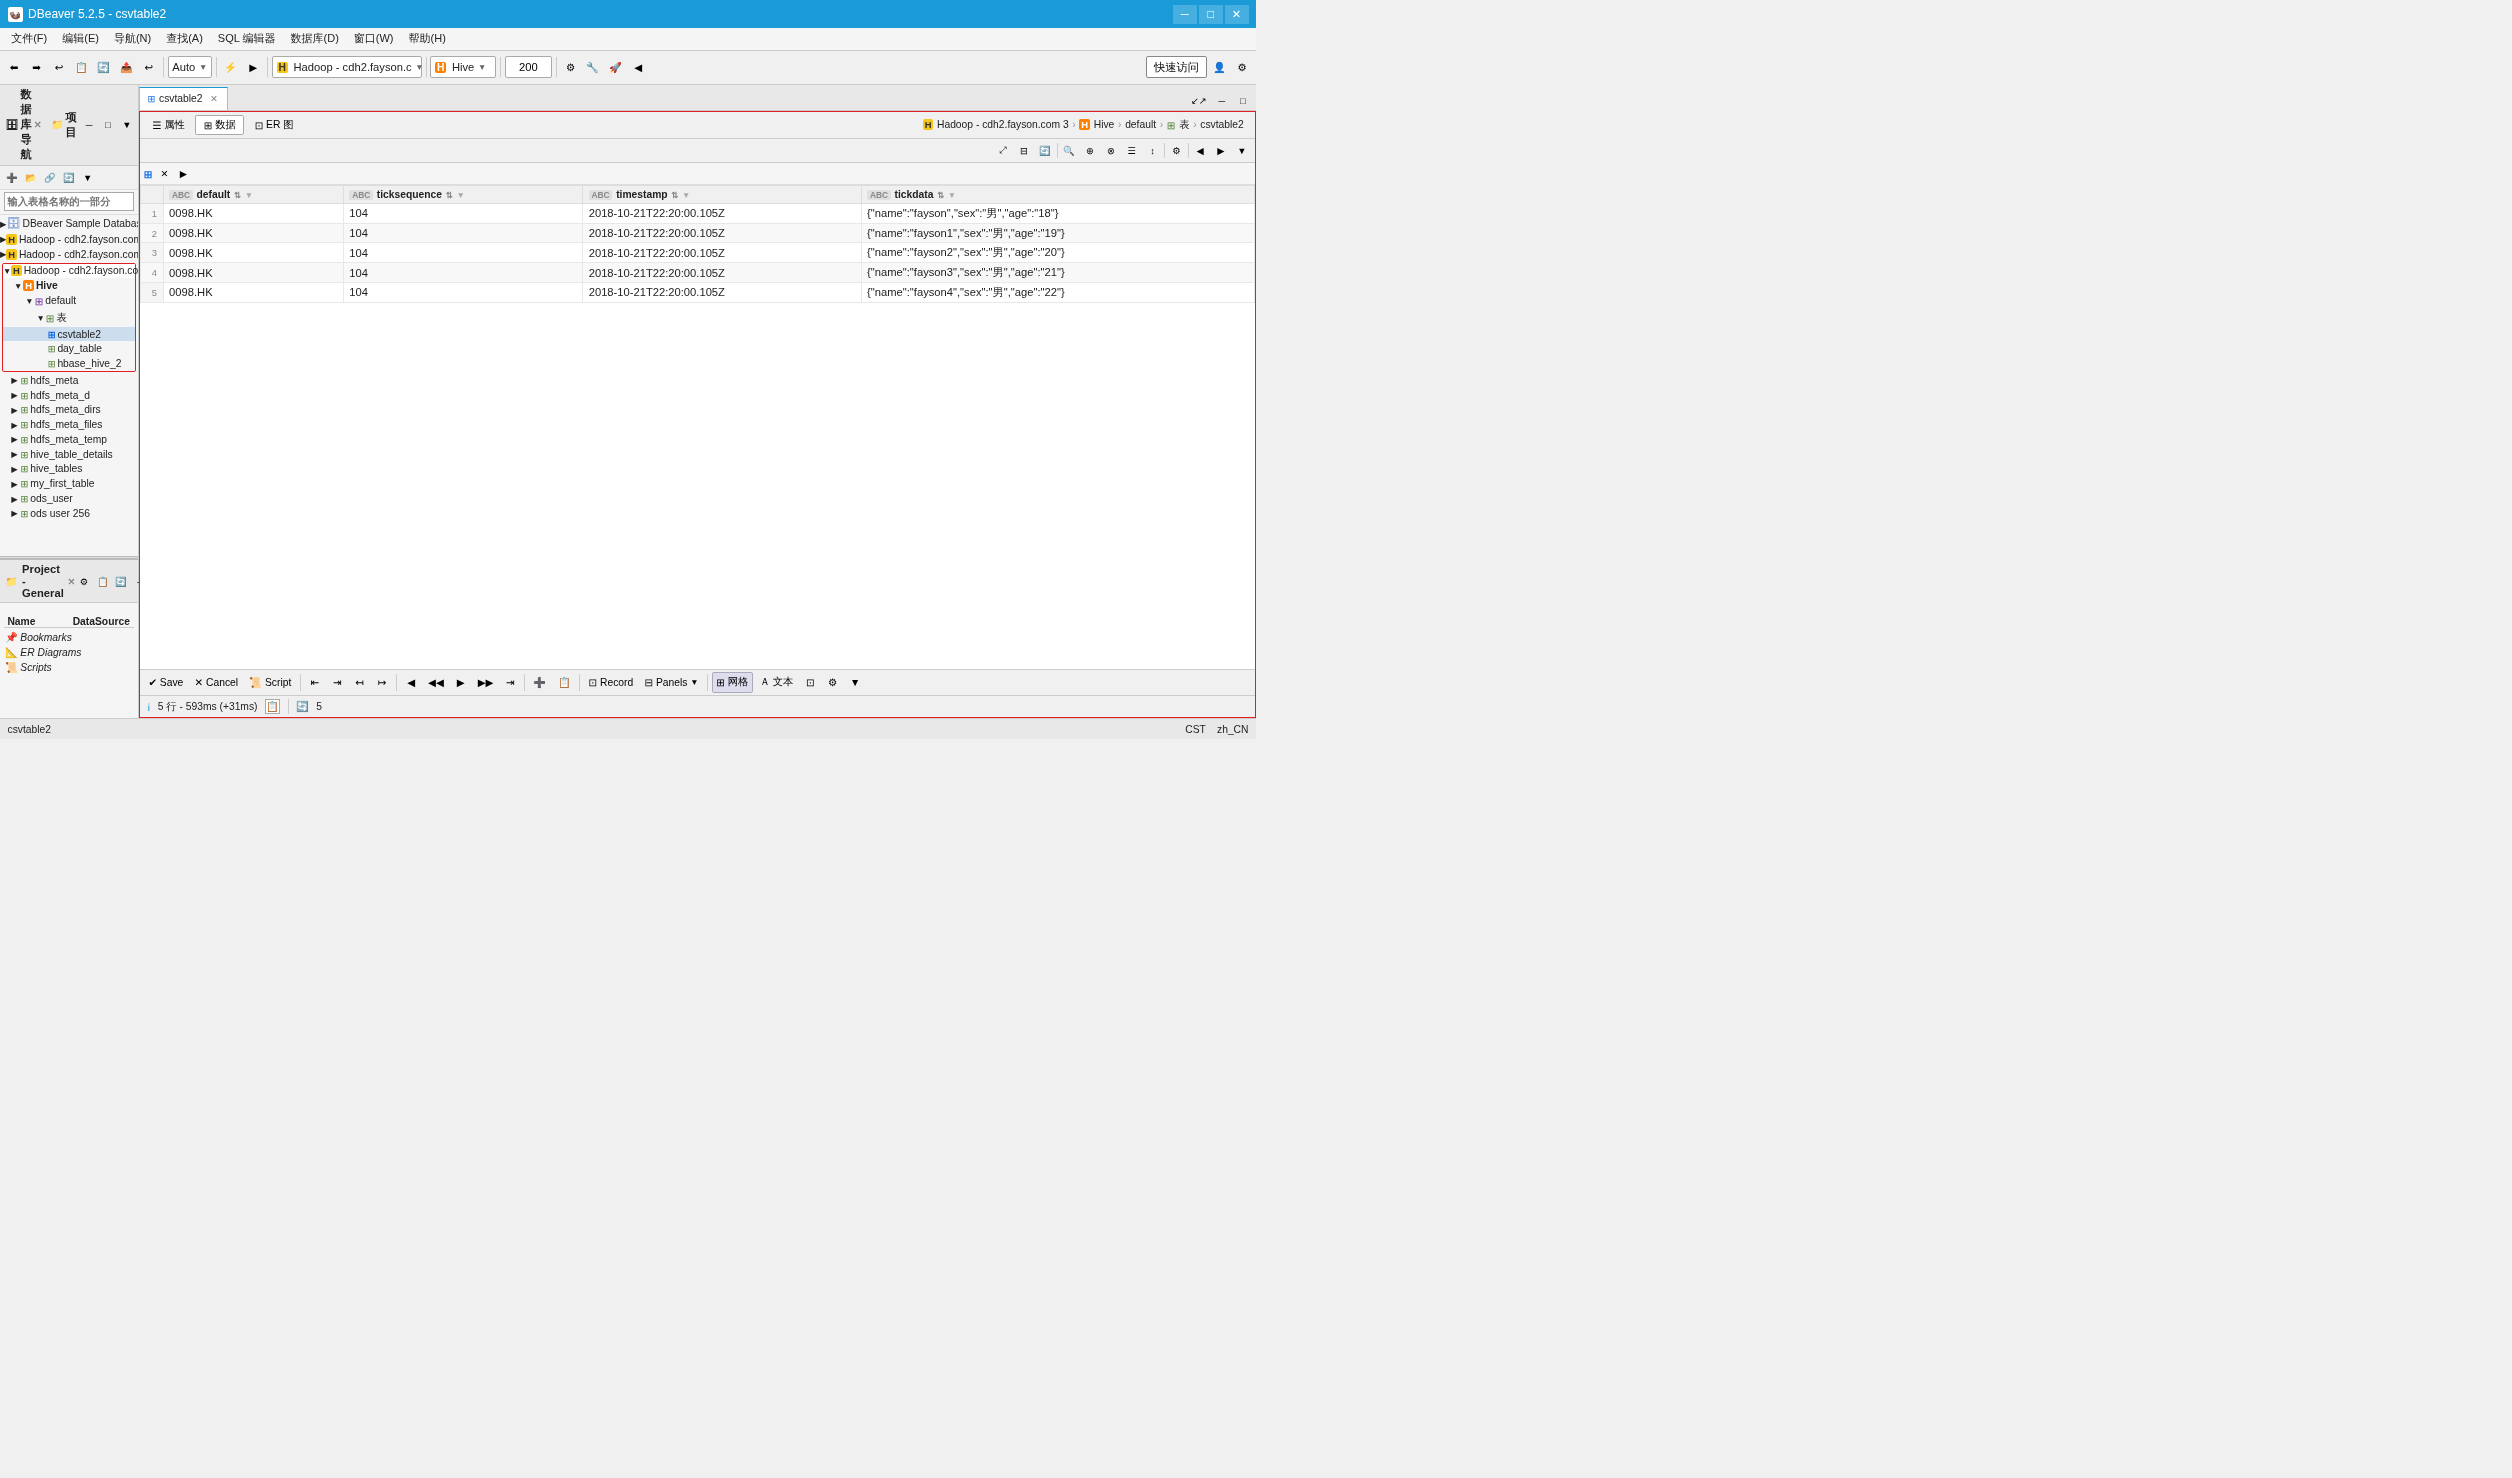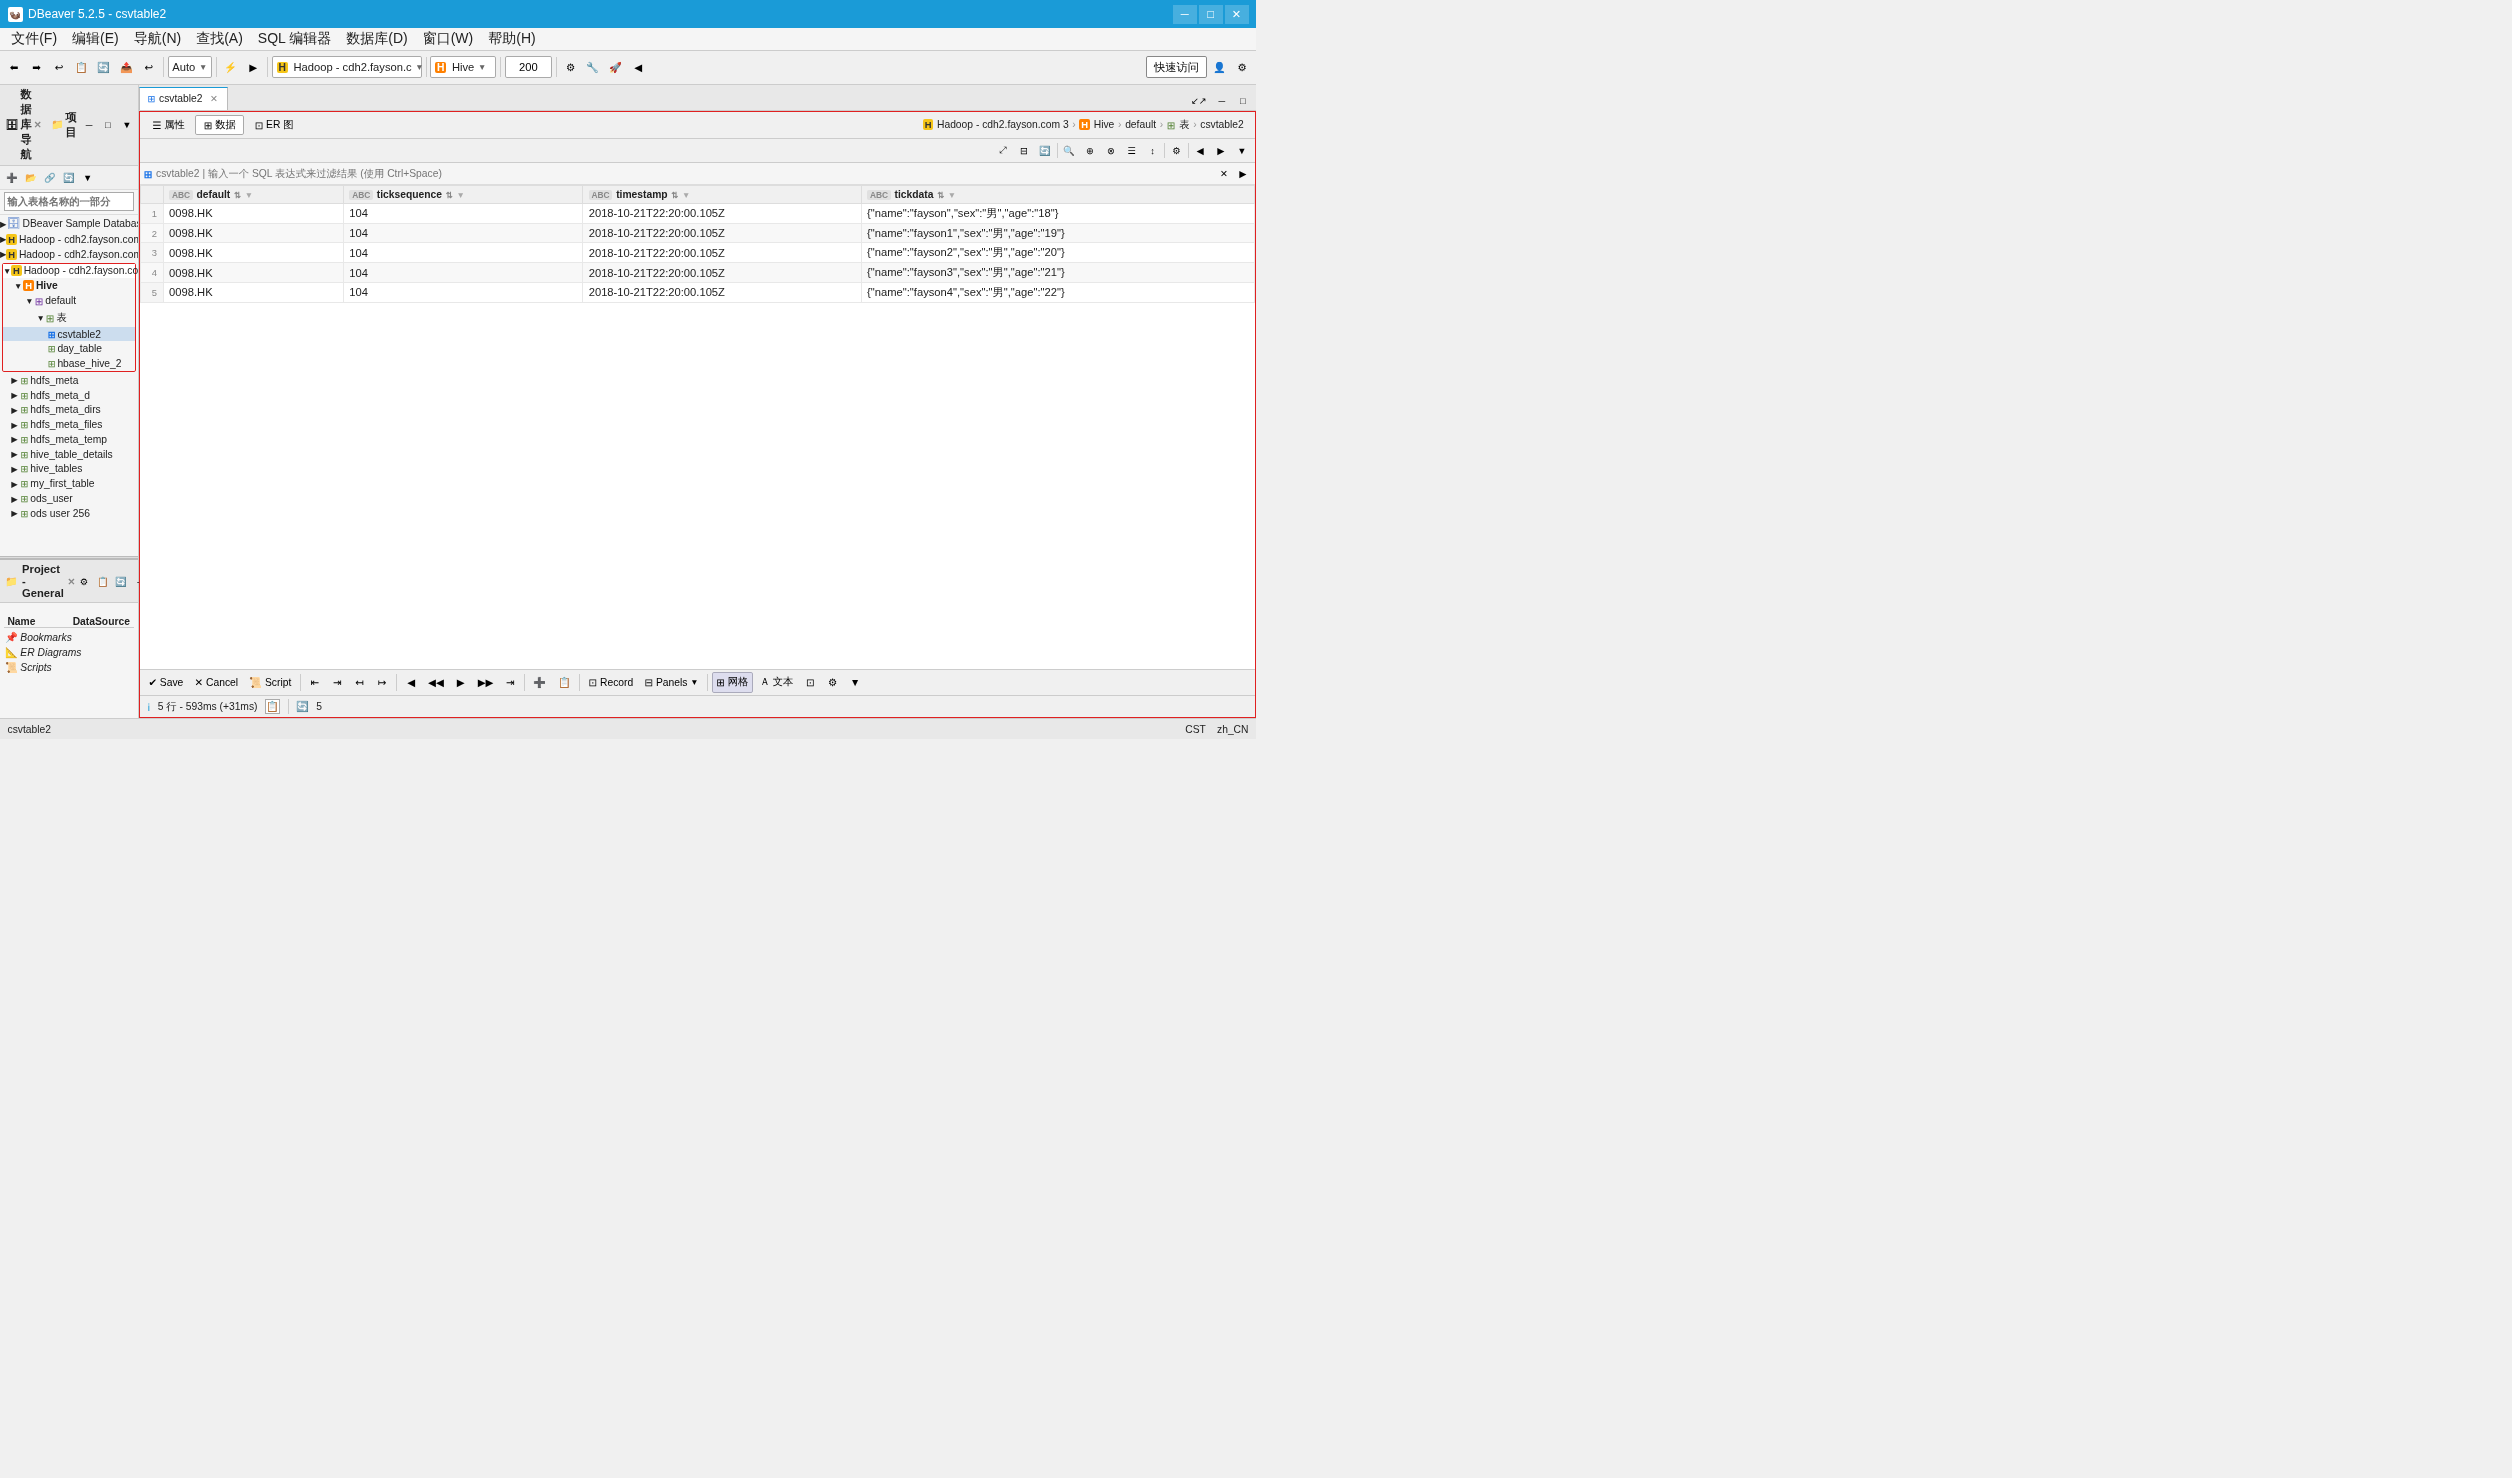--- a/index.html
+++ b/index.html
@@ -8,21 +8,21 @@
     
     .title-bar { background: #1a9bd7; height: 28px; display: flex; align-items: center; justify-content: space-between; padding: 0 7.5px; }
     .title-bar-left { display: flex; align-items: center; gap: 5.6px; }
     .title-bar-icon { width: 15px; height: 15px; background: #fff; border-radius: 1.9px; display: flex; align-items: center; justify-content: center; font-size: 9.4px; color: #1a9bd7; font-weight: bold; }
     .title-bar-text { color: #fff; font-size: 12px; font-weight: 500; }
     .title-bar-controls { display: flex; gap: 1.9px; }
     .title-bar-btn { width: 24px; height: 19px; background: rgba(255,255,255,0.2); border: none; color: #fff; cursor: pointer; display: flex; align-items: center; justify-content: center; font-size: 11.2px; }
 
     
     .menu-bar { background: #f5f5f5; height: 22.5px; display: flex; align-items: center; border-bottom: 0.9px solid #ccc; padding: 0 3.7px; }
-    .menu-item { padding: 1.9px 7.5px; cursor: pointer; font-size: 14px; white-space: nowrap; }
+    .menu-item { padding: 1.9px 7.5px; cursor: pointer; font-size: 11px; white-space: nowrap; }
 
     
     .toolbar { background: #f0f0f0; height: 34px; display: flex; align-items: center; border-bottom: 0.9px solid #ccc; padding: 0 3.7px; gap: 1.9px; }
     .tb-btn { height: 24px; min-width: 20.6px; background: transparent; border: 0.9px solid transparent; cursor: pointer; display: flex; align-items: center; justify-content: center; padding: 0 2.8px; font-size: 10.3px; border-radius: 1.9px; }
     .tb-sep { width: 0.9px; height: 20.6px; background: #ccc; margin: 0 1.9px; }
     .tb-dropdown { height: 22.5px; border: 0.9px solid #aaa; background: #fff; font-size: 11.2px; padding: 0 3.7px; cursor: pointer; display: flex; align-items: center; gap: 3.7px; border-radius: 1.9px; white-space: nowrap; }
     .tb-dropdown-arrow { font-size: 8.4px; color: #666; }
     .tb-input { height: 22.5px; width: 47px; border: 0.9px solid #aaa; background: #fff; font-size: 11.2px; padding: 0 3.7px; text-align: center; border-radius: 1.9px; }
     .tb-quick-access { height: 22.5px; border: 0.9px solid #888; background: #fff; font-size: 11.2px; padding: 0 7.5px; cursor: pointer; border-radius: 1.9px; margin-left: auto; }
 
@@ -439,21 +439,20 @@
         <div style="width:0.9px;height:15px;background:#ccc;"></div>
         <button class="crt-btn">⚙</button>
         <div style="width:0.9px;height:15px;background:#ccc;"></div>
         <button class="crt-btn">◀</button>
         <button class="crt-btn">▶</button>
         <button class="crt-btn">▼</button>
       </div>
 
       <div class="filter-bar">
         <span style="color:#1a73e8;font-size:10.3px;font-weight:bold;">⊞</span>
-        <input class="filter-input" type="text" placeholder="csvtable2 | 输入一个 SQL 表达式来过滤结果 (使用 Ctrl+Space)" style="">
         <div class="filter-actions">
           <button class="filter-btn">✕</button>
           <button class="filter-btn">▶</button>
         </div>
       </div>
 
       <div class="data-table-wrap">
         <table class="data-table">
           <thead>
             <tr>

